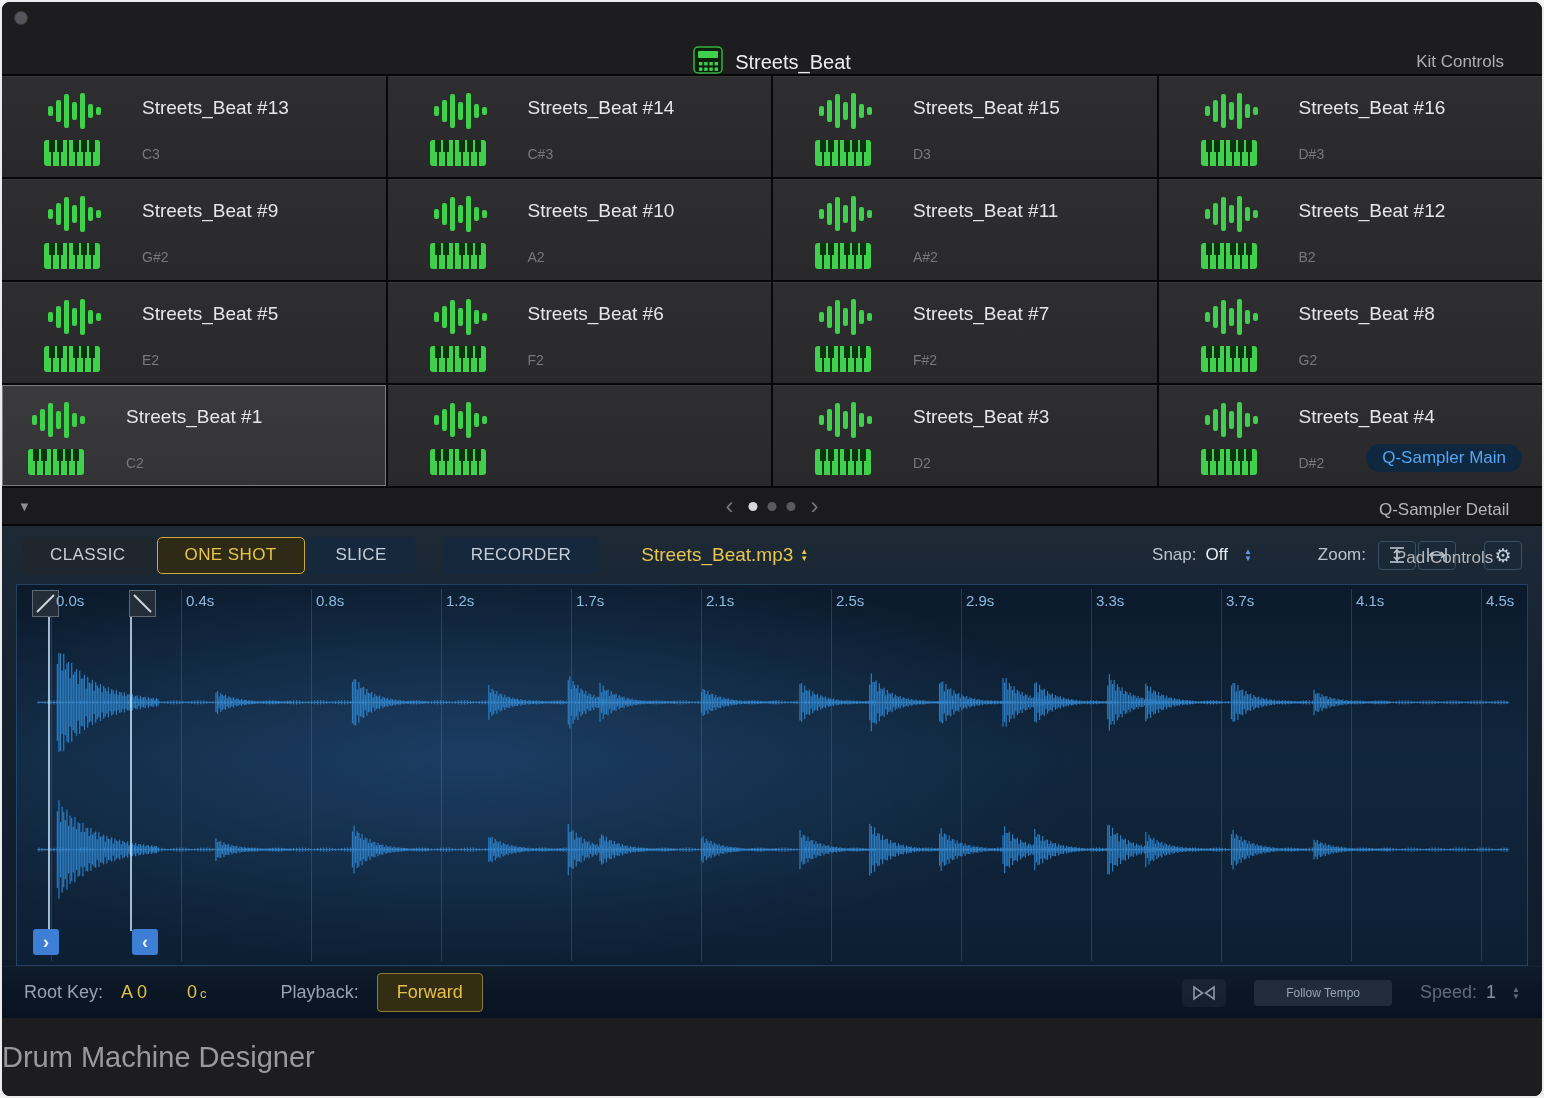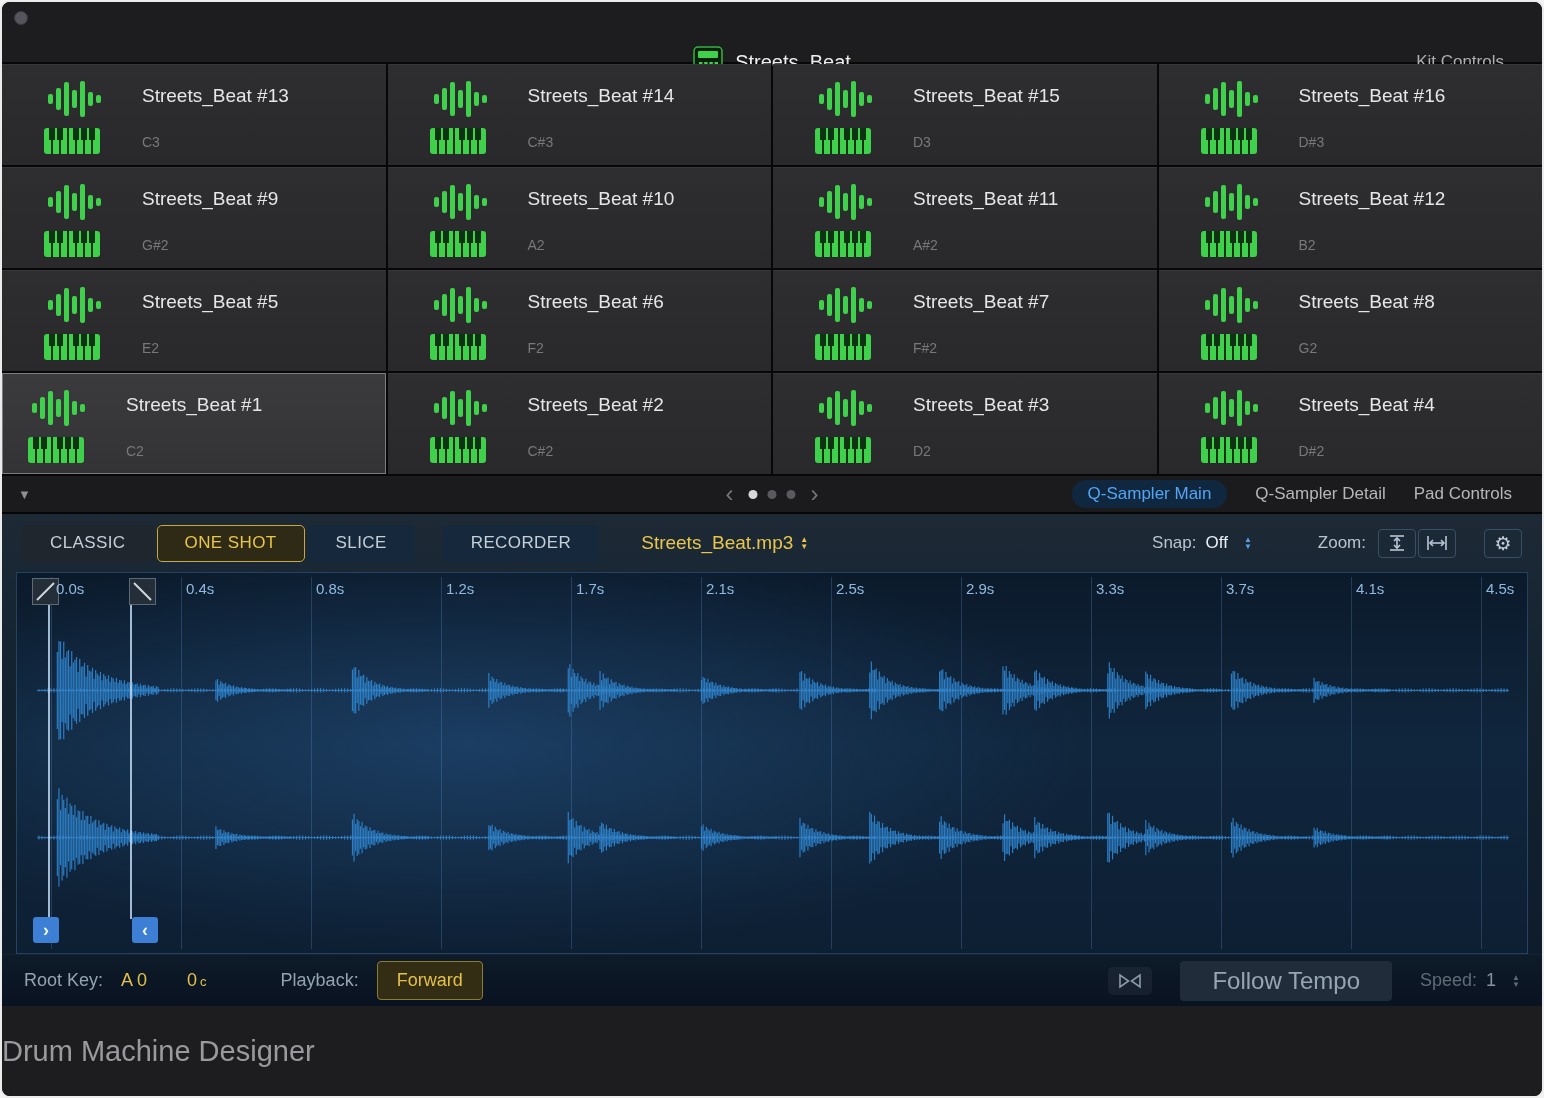--- a/index.html
+++ b/index.html
@@ -5,21 +5,21 @@
   * { margin:0; padding:0; box-sizing:border-box; font-family:"Liberation Sans", sans-serif; }
   html,body { background:#f2f2f2; }
   body { width:1544px; height:1098px; }
   .window {
     width:1544px; height:1098px; background:#141416;
     border:2px solid #ececec; border-radius:10px; overflow:hidden;
     display:flex; flex-direction:column;
   }
 
   
-  .titlebar { height:60px; flex:none; background:#1d1d1f; position:relative; }
+  .titlebar { height:72px; flex:none; background:#1d1d1f; position:relative; }
   .traffic { position:absolute; top:9px; left:12px; width:14px; height:14px; border-radius:50%;
              background:#55555b; border:1px solid #3c3c40; }
   .title-row { position:absolute; left:0; right:0; top:36px; height:48px;
                display:flex; align-items:center; justify-content:center; gap:12px; }
   .win-title { font-size:20px; color:#ededef; }
   .kit-controls { position:absolute; right:38px; top:36px; height:48px; display:flex;
                   align-items:center; color:#aeaeb2; font-size:17px; }
 
   
   .pad-grid { flex:none; height:414px; display:grid; grid-template-columns:repeat(4,1fr);
@@ -38,22 +38,22 @@
   
   .pager { flex:none; height:38px; background:#1b1b1d; position:relative;
            display:flex; align-items:center; border-bottom:2px solid #060607; }
   .pager-tri { position:absolute; left:16px; color:#8e8e92; font-size:13px; }
   .pager-center { position:absolute; left:50%; transform:translateX(-50%);
                   display:flex; align-items:center; gap:15px; }
   .chev { color:#77777b; font-size:24px; line-height:18px; }
   .dots { display:flex; gap:10px; align-items:center; }
   .dot { width:9px; height:9px; border-radius:50%; background:#5a5a5e; }
   .dot.active { background:#d8d8dc; }
-  .pager-tabs { position:absolute; right:30px; display:flex; align-items:center;
-                gap:28px; font-size:17px; color:#b6b6ba; }
+  .pager-tabs { position:absolute; right:20px; display:flex; align-items:center;
+                gap:28px; font-size:17px; color:#b6b6ba;flex-direction:column; }
   .tab-pill { background:#102740; color:#55a4f2; padding:4px 16px; border-radius:14px; }
 
   
   .sampler { flex:none; height:440px;
              background:linear-gradient(180deg,#1d2a36 0%,#152230 35%,#0e1c2b 100%); }
   .s-toolbar { height:58px; display:flex; align-items:center; padding:0 20px; }
   .mode-group { display:flex; gap:3px; }
   .mode-btn { height:37px; padding:0 27px; display:flex; align-items:center;
               background:#16293c; color:#c6cfd9; font-size:17px; border-radius:5px;
               border:1px solid transparent; letter-spacing:.4px; }
@@ -104,21 +104,21 @@
   .yellow { color:#e4c04a; }
   .root-key-val { margin-left:18px; }
   .tune-val { margin-left:40px; }
   .tune-val small { font-size:13px; margin-left:3px; }
   .playback-label { margin-left:74px; }
   .forward-btn { margin-left:18px; background:#332d14; border:1px solid #8d7d33;
                  border-radius:4px; color:#e4c04a; padding:8px 19px; font-size:18px; }
   .loop-btn { margin-left:auto; background:rgba(255,255,255,0.05); border-radius:5px;
               padding:6px 10px; display:flex; align-items:center; }
   .follow-btn { margin-left:28px; background:#202c3a; color:#97a5b3; border-radius:4px;
-                padding:6px 32px; font-size:24px; }
+                padding:6px 32px; font-size:12px; }
   .speed { margin-left:28px; display:flex; align-items:center; gap:9px; color:#5f6b77; }
   .speed-val { color:#8593a0; }
 
   
   .footer { flex:1; background:#1d1d1f; display:flex; align-items:center;
             color:#9a9a9e; font-size:29px; }
 </style>
 </head>
 <body>
 
@@ -723,24 +723,20 @@
           </g>
           <g fill="#0d3312">
             <rect x="5" y="0" width="6" height="12"></rect>
             <rect x="13" y="0" width="6" height="12"></rect>
             <rect x="29" y="0" width="6" height="12"></rect>
             <rect x="37" y="0" width="6" height="12"></rect>
             <rect x="45" y="0" width="6" height="12"></rect>
           </g>
         </svg>
       </span>
-    </div>
-    <div class="pad-text">
-      <span class="pad-name">Streets_Beat #2</span>
-      <span class="pad-note">C#2</span>
     </div>
   </div>
 
   <div class="pad">
     <div class="pad-icons">
       <span>
         <svg width="62" height="40" viewBox="0 0 62 40">
           <g fill="#3fd14b">
             <rect x="4" y="15" width="5" height="10" rx="2"></rect>
             <rect x="12" y="9" width="5" height="22" rx="2"></rect>

